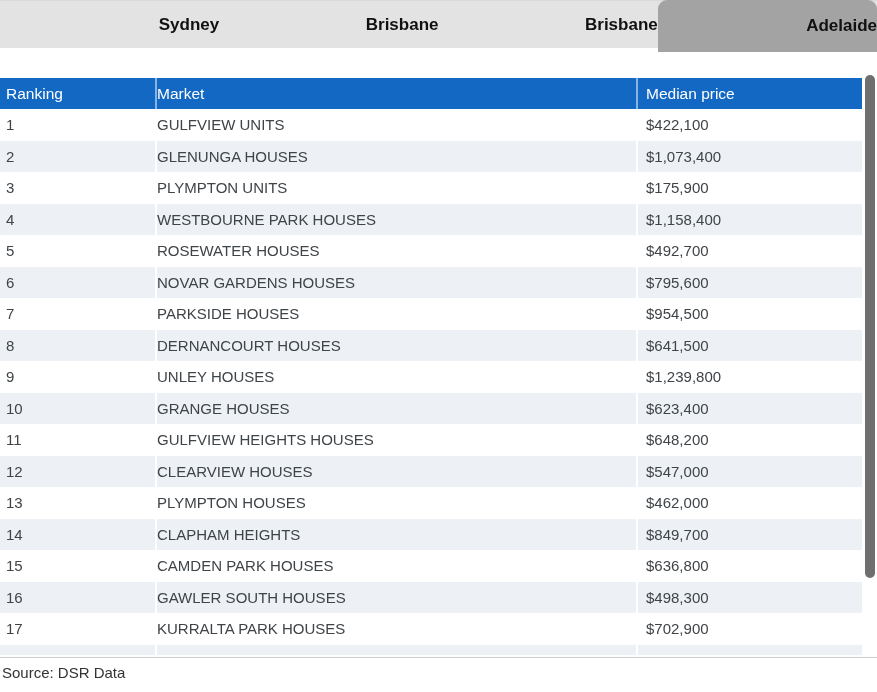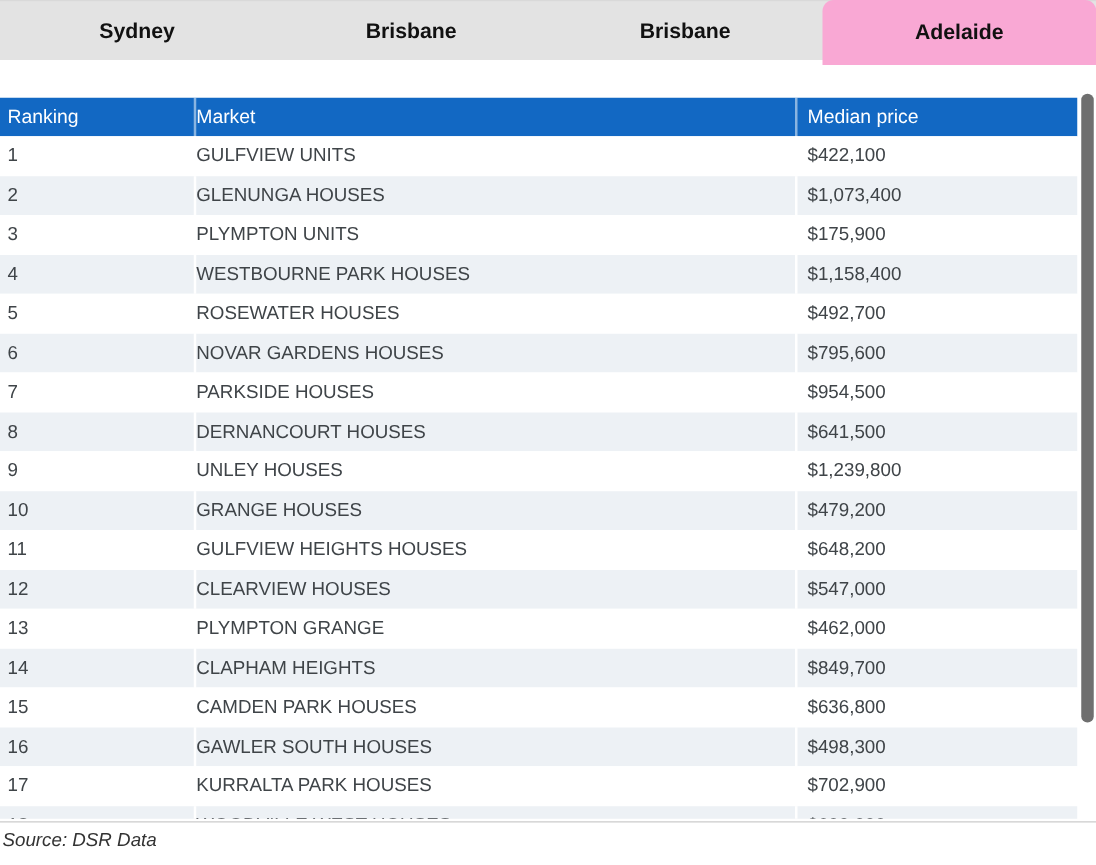--- a/index.html
+++ b/index.html
@@ -2,24 +2,24 @@
 <html><head>
 <meta charset="utf-8">
 <style>
   * { margin:0; padding:0; box-sizing:border-box; }
   html,body { width:877px; height:692px; overflow:hidden; background:#fff;
               font-family:"Liberation Sans", sans-serif; }
 
   
   .tabbar { position:relative; display:flex; align-items:flex-start;
             height:48px; background:#e3e3e3; border-top:1px solid #d9d9d9; }
-  .tab { flex:1; height:48px; line-height:48px; text-align:center;
+  .tab { flex:1; height:48px; line-height:48px; text-align:right;
          font-size:17px; font-weight:700; color:#111; cursor:pointer; }
   .tab.active { position:relative; top:-1px; height:52px; line-height:52px;
-                background:#f9a8d4; border-radius:9px 9px 0 0; }
+                background:#a3a3a3; border-radius:9px 9px 0 0; }
 
   
   .table-outer { position:relative; margin-top:30px; width:877px; }
   .tablewrap { width:862px; height:577px; overflow:hidden; }
 
   .thead { display:flex; height:31px; line-height:31px; background:#1268c3;
            color:#fff; font-size:15.5px; }
   .thead .c1, .thead .c2 { border-right:2px solid rgba(255,255,255,.5); }
 
   .trow { display:flex; height:31.5px; line-height:31.5px; background:#fff;
@@ -30,21 +30,21 @@
   .c1 { width:157px; padding-left:6px; }
   .c2 { width:481px; padding-left:0; }
   .c3 { width:224px; padding-left:8px;border-radius:15px; }
 
   
   .scroll-thumb { position:absolute; left:865px; top:-3px; width:10px;
                   height:503px; border-radius:6px; background:#6f6f6f; }
 
   
   .divider { border-top:1px solid #cccccc; margin-top:2px; }
-  .source { font-style:italic; font-size:15px; color:#333;
+  .source { font-size:15px; color:#333;
             padding:6px 0 0 2px; }
 </style>
 </head>
 <body>
 
 <div class="tabbar">
   <div class="tab">Sydney</div>
   <div class="tab">Brisbane</div>
   <div class="tab">Brisbane</div>
   <div class="tab active">Adelaide</div>
@@ -111,38 +111,38 @@
 
         <div class="trow">
           <div class="c1">9</div>
           <div class="c2">UNLEY HOUSES</div>
           <div class="c3">$1,239,800</div>
         </div>
 
         <div class="trow">
           <div class="c1">10</div>
           <div class="c2">GRANGE HOUSES</div>
-          <div class="c3">$479,200</div>
+          <div class="c3">$623,400</div>
         </div>
 
         <div class="trow">
           <div class="c1">11</div>
           <div class="c2">GULFVIEW HEIGHTS HOUSES</div>
           <div class="c3">$648,200</div>
         </div>
 
         <div class="trow">
           <div class="c1">12</div>
           <div class="c2">CLEARVIEW HOUSES</div>
           <div class="c3">$547,000</div>
         </div>
 
         <div class="trow">
           <div class="c1">13</div>
-          <div class="c2">PLYMPTON GRANGE</div>
+          <div class="c2">PLYMPTON HOUSES</div>
           <div class="c3">$462,000</div>
         </div>
 
         <div class="trow">
           <div class="c1">14</div>
           <div class="c2">CLAPHAM HEIGHTS</div>
           <div class="c3">$849,700</div>
         </div>
 
         <div class="trow">

